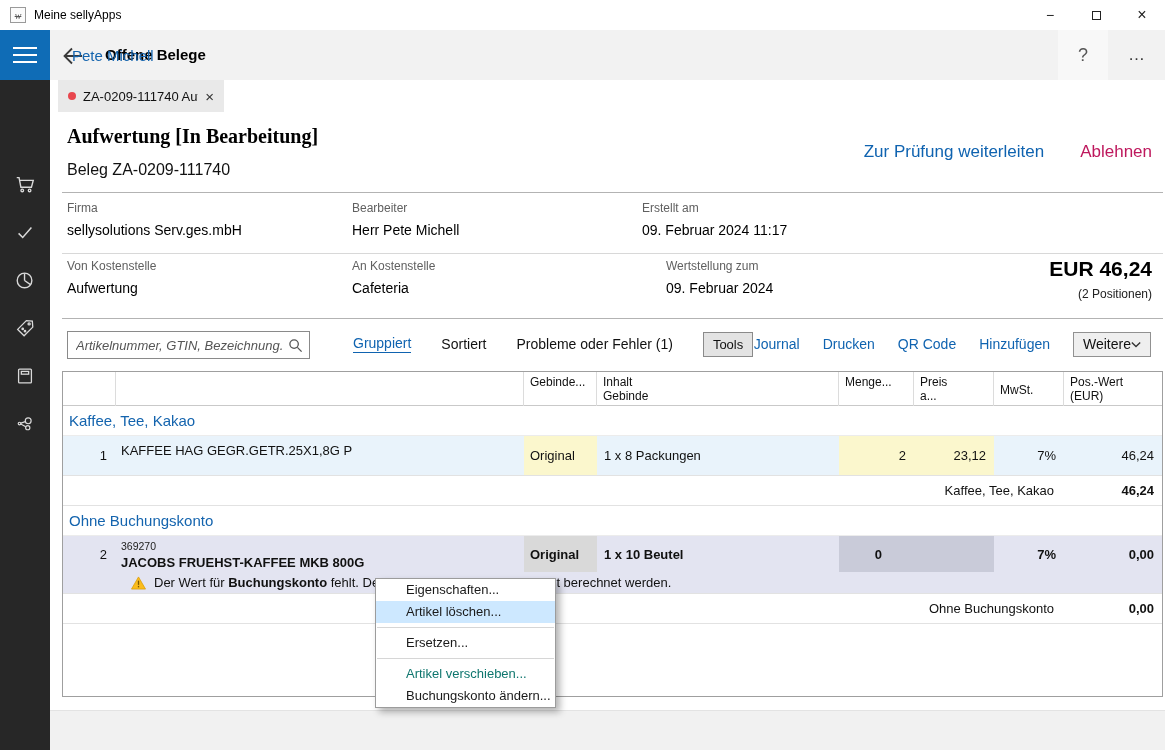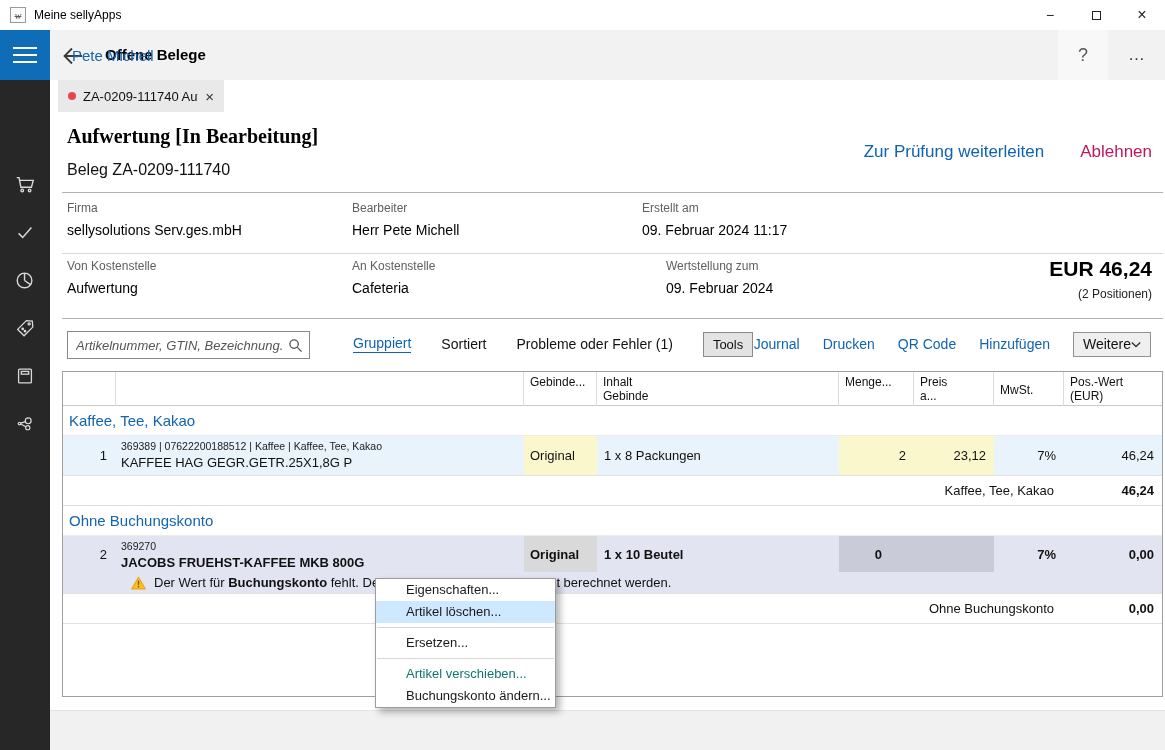--- a/index.html
+++ b/index.html
@@ -276,21 +276,20 @@
         <span>Pos.-Wert</span><br>
         <span>(EUR)</span>
       </div>
     </div>
 
     <div class="group-header">Kaffee, Tee, Kakao</div>
 
     <div class="trow item-row">
       <div class="c-num">1</div>
       <div class="c-desc">
-        <div class="meta">369389 | 07622200188512 | Kaffee | Kaffee, Tee, Kakao</div>
         <div class="name">KAFFEE HAG GEGR.GETR.25X1,8G P</div>
       </div>
       <div class="c-geb yellow">Original</div>
       <div class="c-inh">1 x 8 Packungen</div>
       <div class="c-r yellow">2</div>
       <div class="c-r yellow">23,12</div>
       <div class="c-r">7%</div>
       <div class="c-r">46,24</div>
     </div>
 

